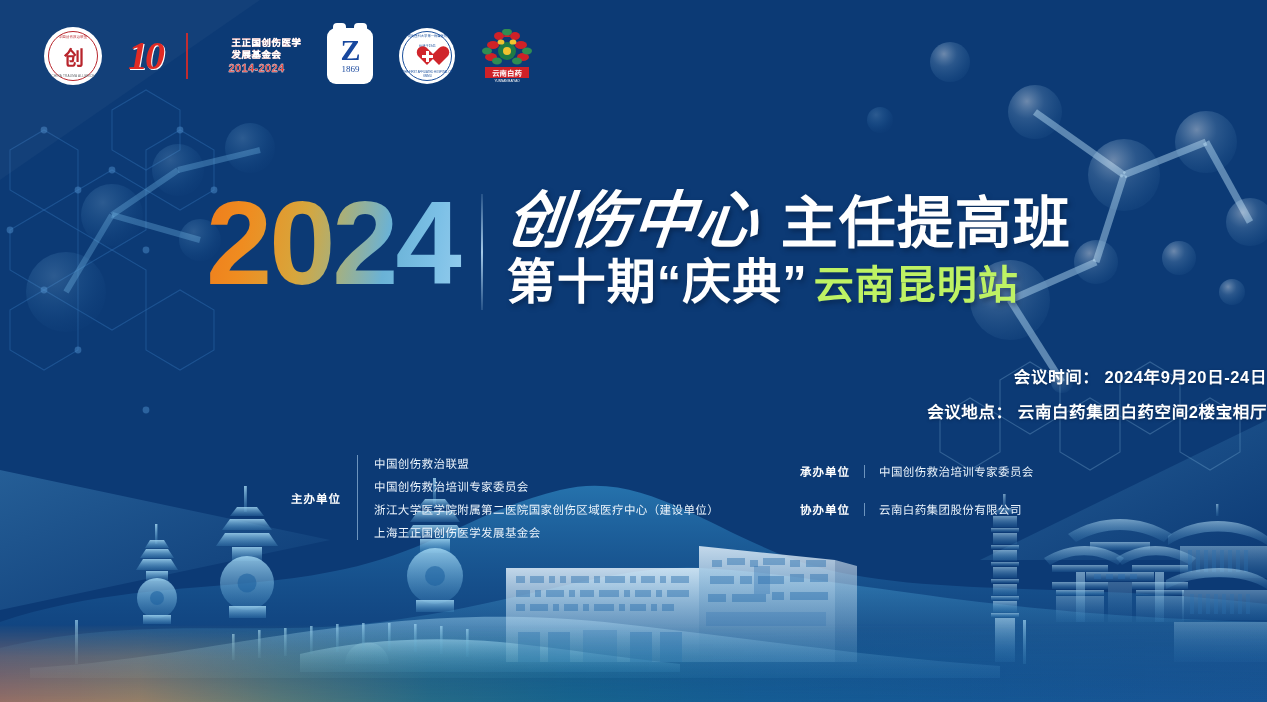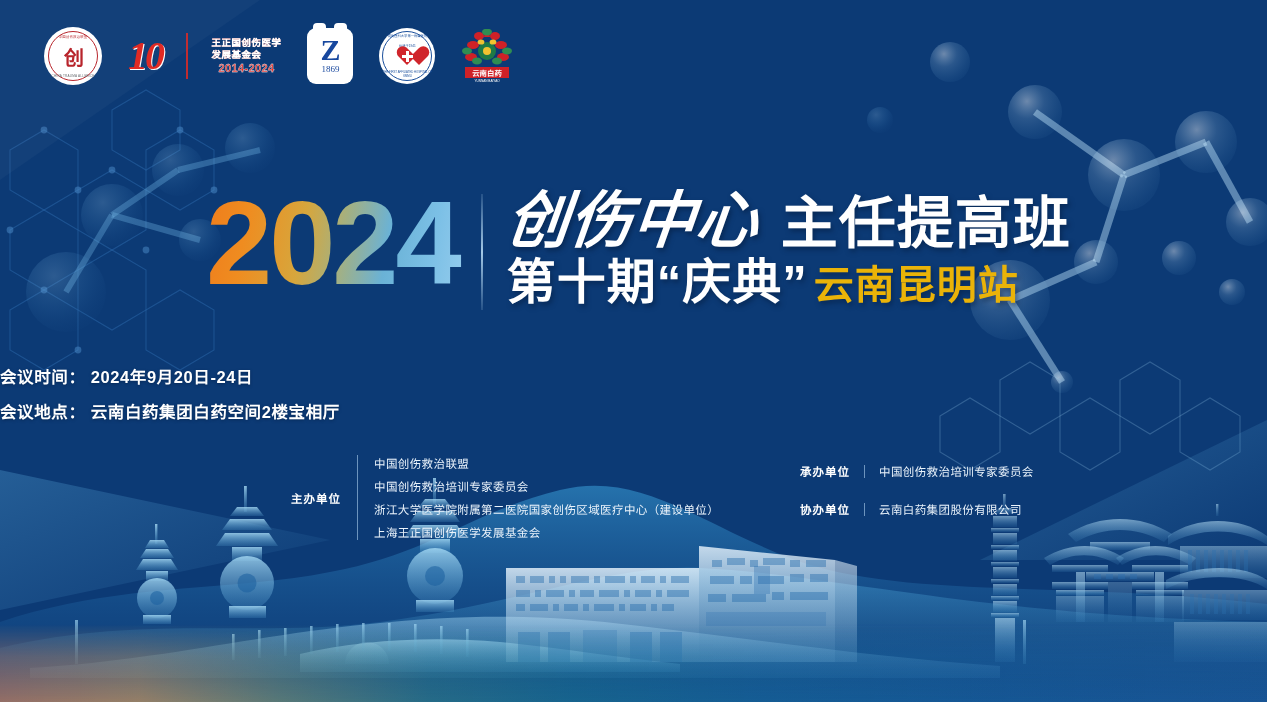--- a/index.html
+++ b/index.html
@@ -28,21 +28,21 @@
   .lg1 .mark{font-size:20px;font-weight:700;color:#b8252c;font-family:"Liberation Serif",serif;letter-spacing:-2px;}
   .lg1 .tiny-top{position:absolute;top:2px;left:0;right:0;text-align:center;font-size:3.4px;color:#b8252c;letter-spacing:.2px;}
   .lg1 .tiny-bot{position:absolute;bottom:2px;left:0;right:0;text-align:center;font-size:3.1px;color:#6b6f74;letter-spacing:.2px;}
 
   .lg2{display:flex;align-items:center;gap:24px;height:60px;}
   .lg2 .ten{font-family:"Liberation Serif",serif;font-style:italic;font-weight:700;font-size:40px;
             color:#e02a24;line-height:1;text-shadow:1px 1px 0 #fff;letter-spacing:-3px;}
   .lg2 .bar{width:1.6px;height:46px;background:#e02a24;opacity:.85;}
   .lg2 .txt{display:flex;flex-direction:column;gap:1px;}
   .lg2 .t1,.lg2 .t2{font-size:9.4px;font-weight:700;color:#e02a24;letter-spacing:.6px;
-                    -webkit-text-stroke:.35px #fff;line-height:1.15;white-space:nowrap;}
+                    -webkit-text-stroke:.35px #fff;line-height:1.15;white-space:nowrap;margin-left:20px;}
   .lg2 .yr{font-size:11px;font-weight:700;color:#e02a24;letter-spacing:.4px;text-align:center;
            -webkit-text-stroke:.3px #fff;margin-top:0;}
 
   .lg3{width:46px;height:56px;background:#fff;border-radius:9px;position:relative;
        display:flex;flex-direction:column;align-items:center;justify-content:center;}
   .lg3:before,.lg3:after{content:"";position:absolute;top:-5px;width:13px;height:9px;background:#fff;border-radius:4px 4px 0 0;}
   .lg3:before{left:6px;} .lg3:after{right:6px;}
   .lg3 .z{font-family:"Liberation Serif",serif;font-weight:700;font-size:30px;color:#17479e;
           line-height:.9;margin-top:-3px;}
   .lg3 .yy{font-family:"Liberation Serif",serif;font-size:9px;color:#17479e;margin-top:1px;}
@@ -85,25 +85,25 @@
     transform:skewX(-6deg);
   }
   .bold-cn{
     font-family:"Liberation Sans","DejaVu Sans",sans-serif;
     font-weight:700;font-size:57px;color:#fff;line-height:1;letter-spacing:1px;
     text-shadow:2px 3px 5px rgba(3,26,58,.5);margin-left:22px;
   }
   .row2{display:flex;align-items:flex-end;margin-top:2px;}
   .sub-big{font-weight:700;font-size:49px;color:#fff;line-height:1;letter-spacing:1px;
            text-shadow:2px 3px 5px rgba(3,26,58,.5);}
-  .sub-small{font-weight:700;font-size:40px;color:#eab308;line-height:1.1;letter-spacing:1px;
+  .sub-small{font-weight:700;font-size:40px;color:#bef264;line-height:1.1;letter-spacing:1px;
              text-shadow:2px 3px 5px rgba(3,26,58,.5);margin-left:6px;}
 
   
-  .meta{position:absolute;left:0;right:0;top:360px;text-align:left;z-index:6;}
+  .meta{position:absolute;left:0;right:0;top:360px;text-align:right;z-index:6;}
   .meta div{color:#ffffff;font-weight:700;font-size:16.5px;letter-spacing:.6px;line-height:2.1;
             text-shadow:0 1px 3px rgba(3,26,58,.5);}
 
   
   .org-left{position:absolute;left:291px;top:455px;display:flex;align-items:center;z-index:6;}
   .org-right{position:absolute;left:800px;top:463px;display:flex;flex-direction:column;gap:22px;z-index:6;}
   .org-label{font-size:11.5px;font-weight:700;color:#fff;letter-spacing:1px;white-space:nowrap;}
   .org-sep{width:1px;background:rgba(190,222,250,.55);margin:0 16px;align-self:stretch;}
   .org-sep.s2{height:13px;align-self:center;margin:0 14px;}
   .org-list{display:flex;flex-direction:column;gap:7px;}

